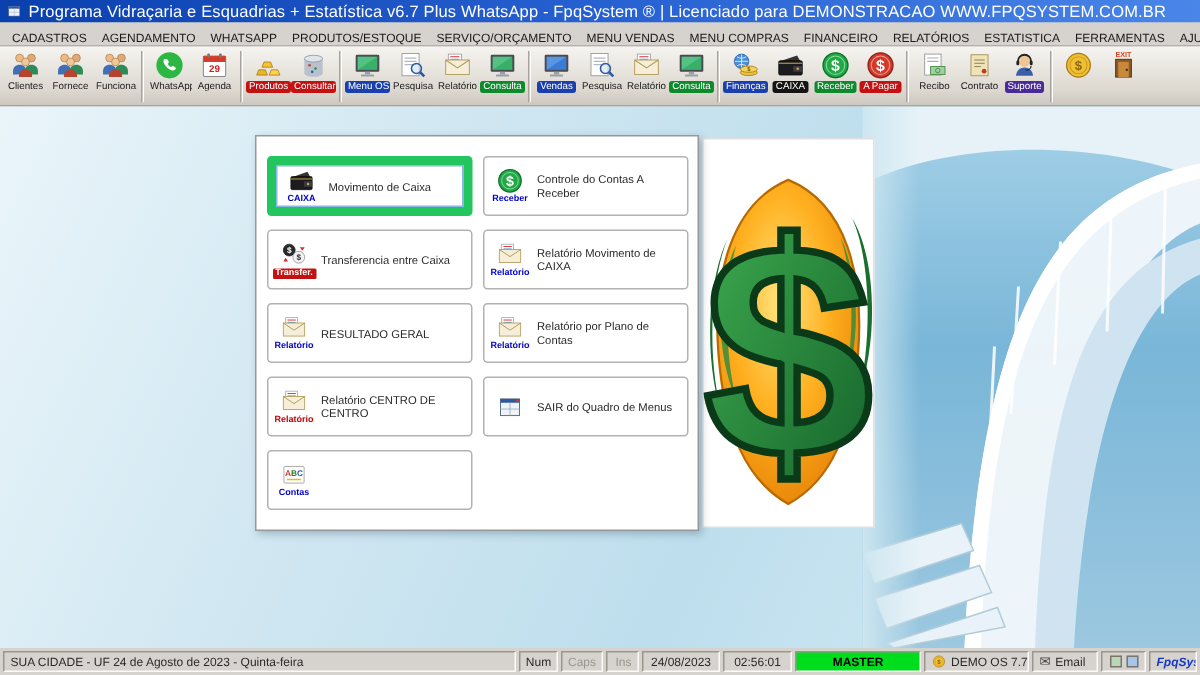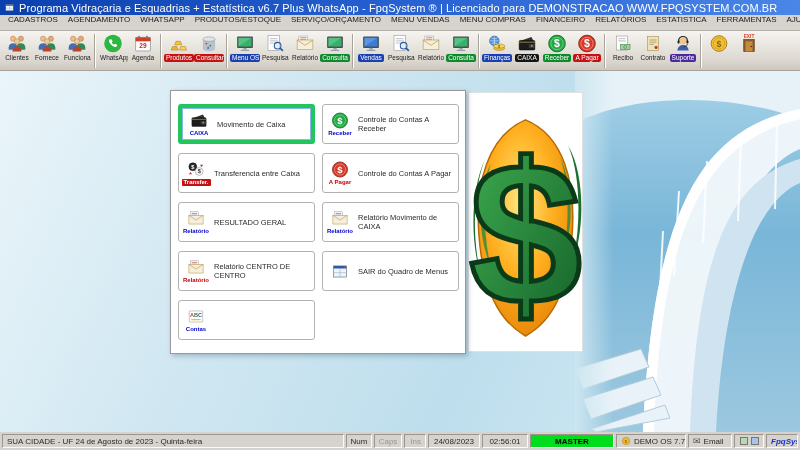--- a/index.html
+++ b/index.html
@@ -7,21 +7,21 @@
   body{font-family:"Liberation Sans",sans-serif;background:#d6d3ce;position:relative}
   .window{position:absolute;inset:0;width:800px;height:450px;background:#d6d3ce}
 
   
   .titlebar{height:15px;background:linear-gradient(90deg,#0a3fae,#2a64d4 55%,#4a86e8);color:#fff;
     display:flex;align-items:center;gap:4px;padding:0 4px}
   .titlebar .ttext{font-size:11px;white-space:nowrap;overflow:hidden;letter-spacing:.1px}
   .appicon{width:11px;height:11px;flex:0 0 11px}
 
   
-  .menubar{height:16px;background:#d6d3ce;border-bottom:1px solid #b4b0a8;display:flex;align-items:flex-start;
+  .menubar{height:16px;background:#d6d3ce;border-bottom:1px solid #b4b0a8;display:flex;align-items:flex-end;
     font-size:8px;color:#1a1a1a;padding-left:3px;white-space:nowrap}
   .menuitem{padding:0 5px;cursor:default;display:flex;align-items:center;gap:3px}
 
   
   .toolbar{height:40px;background:linear-gradient(#f6f4f0,#dcd8d0 75%,#ccc8c0);border-bottom:1px solid #a8a49c;
     display:flex;align-items:flex-start;padding:1px 0 0 2px}
   .tbi{width:30px;height:38px;display:flex;flex-direction:column;align-items:center;cursor:pointer;border:1px solid transparent;border-radius:2px}
   .tbi .ic{width:22px;height:21px;flex:0 0 21px}
   .tbl{font-size:6.5px;line-height:8px;color:#1a1a1a;white-space:nowrap;max-width:30px;overflow:hidden;border-radius:2px;padding:0 2px}
   .tbl.c-red{background:#c41212;color:#fff}
@@ -35,21 +35,21 @@
   .main{position:absolute;top:71px;left:0;right:0;bottom:18px;
     background:linear-gradient(115deg,#eaf5fa 0%,#d2e8f2 30%,#bedeed 62%,#d6ecf6 100%);overflow:hidden}
   .stair{position:absolute;top:0;right:0;width:225px;height:100%}
   .stair svg{width:100%;height:100%;display:block}
 
   .panel{position:absolute;left:170px;top:19px;width:296px;height:264px;background:#fff;
     border:1px solid #98989a;box-shadow:2px 2px 5px rgba(40,70,90,.3);display:flex;gap:7px;padding:13px 7px}
   .pcol{display:flex;flex-direction:column;gap:9px}
   .pbtn{width:137px;height:40px;background:#fff;border:1px solid #b2b2b2;border-radius:3px;display:flex;
     align-items:center;gap:4px;padding:2px 3px;cursor:pointer}
-  .pbtn.focus{border:4px solid #22c55e;box-shadow:inset 0 0 0 1px #8ab6ea}
+  .pbtn.focus{border:6px solid #22c55e;box-shadow:inset 0 0 0 1px #8ab6ea}
   .picon{width:28px;flex:0 0 28px;display:flex;flex-direction:column;align-items:center}
   .pic{width:20px;height:19px}
   .pcap{font-size:6px;line-height:7px;font-weight:bold;white-space:nowrap;border-radius:1px}
   .pcap.cblue{color:#0000c8}
   .pcap.cred{color:#c40000}
   .pcap.credbg{background:#c41212;color:#fff;padding:0 2px}
   .plabel{font-size:7.5px;line-height:9px;color:#2a2a2a}
 
   .logo{position:absolute;left:468px;top:21px;width:115px;height:260px;background:#fff;border:1px solid #e0e0e0}
   .logo svg{width:100%;height:100%;display:block}
@@ -504,34 +504,34 @@
               <svg class="pic">
                 <use href="#s-coin-g"></use>
               </svg>
               <span class="pcap cblue">Receber</span>
             </span>
           <span class="plabel">Controle do Contas A Receber</span>
         </div>
         <div class="pbtn">
           <span class="picon">
               <svg class="pic">
-                <use href="#s-coin-r"></use>
-              </svg>
-              <span class="pcap cred">A Pagar</span>
-            </span>
-          <span class="plabel">Controle do Contas A Pagar</span>
-        </div>
-        <div class="pbtn">
-          <span class="picon">
-              <svg class="pic">
                 <use href="#s-report"></use>
               </svg>
               <span class="pcap cblue">Relatório</span>
             </span>
           <span class="plabel">Relatório Movimento de CAIXA</span>
+        </div>
+        <div class="pbtn">
+          <span class="picon">
+              <svg class="pic">
+                <use href="#s-report"></use>
+              </svg>
+              <span class="pcap cblue">Relatório</span>
+            </span>
+          <span class="plabel">Relatório por Plano de Contas</span>
         </div>
         <div class="pbtn">
           <span class="picon">
               <svg class="pic">
                 <use href="#s-window"></use>
               </svg>
               <span class="pcap cblue"></span>
             </span>
           <span class="plabel">SAIR do Quadro de Menus</span>
         </div>

